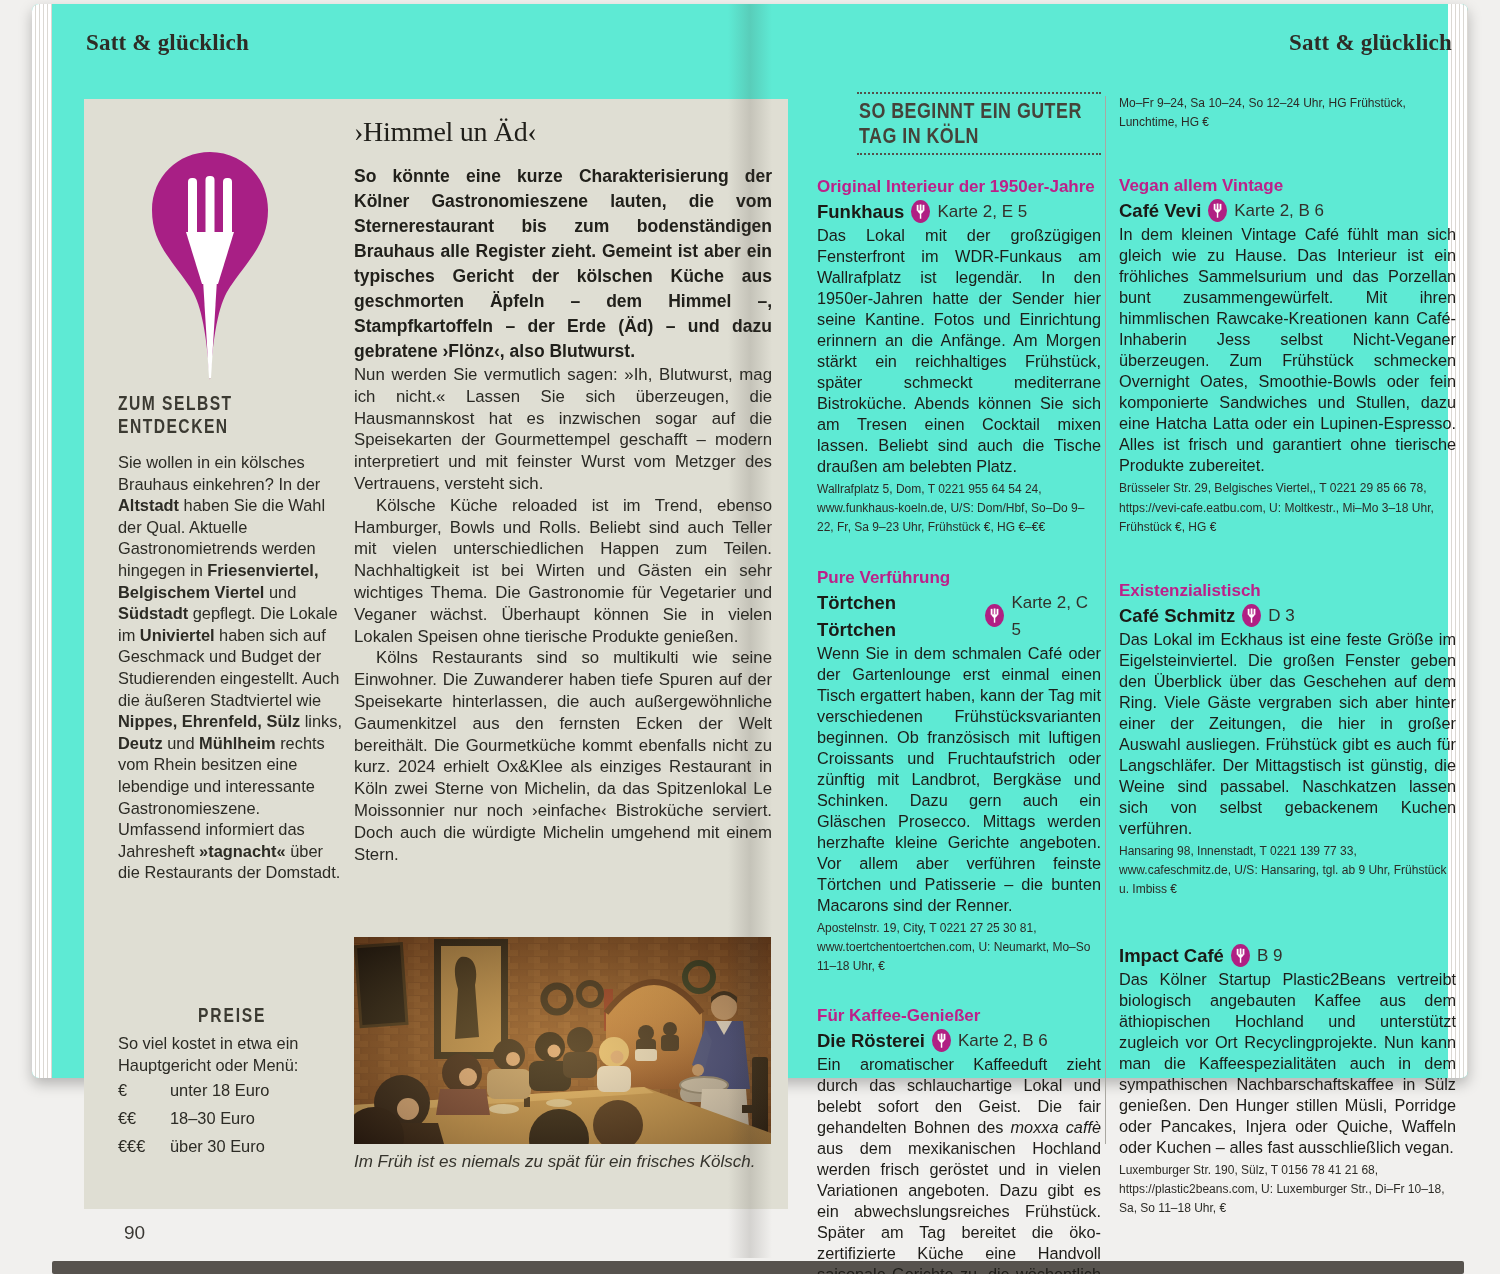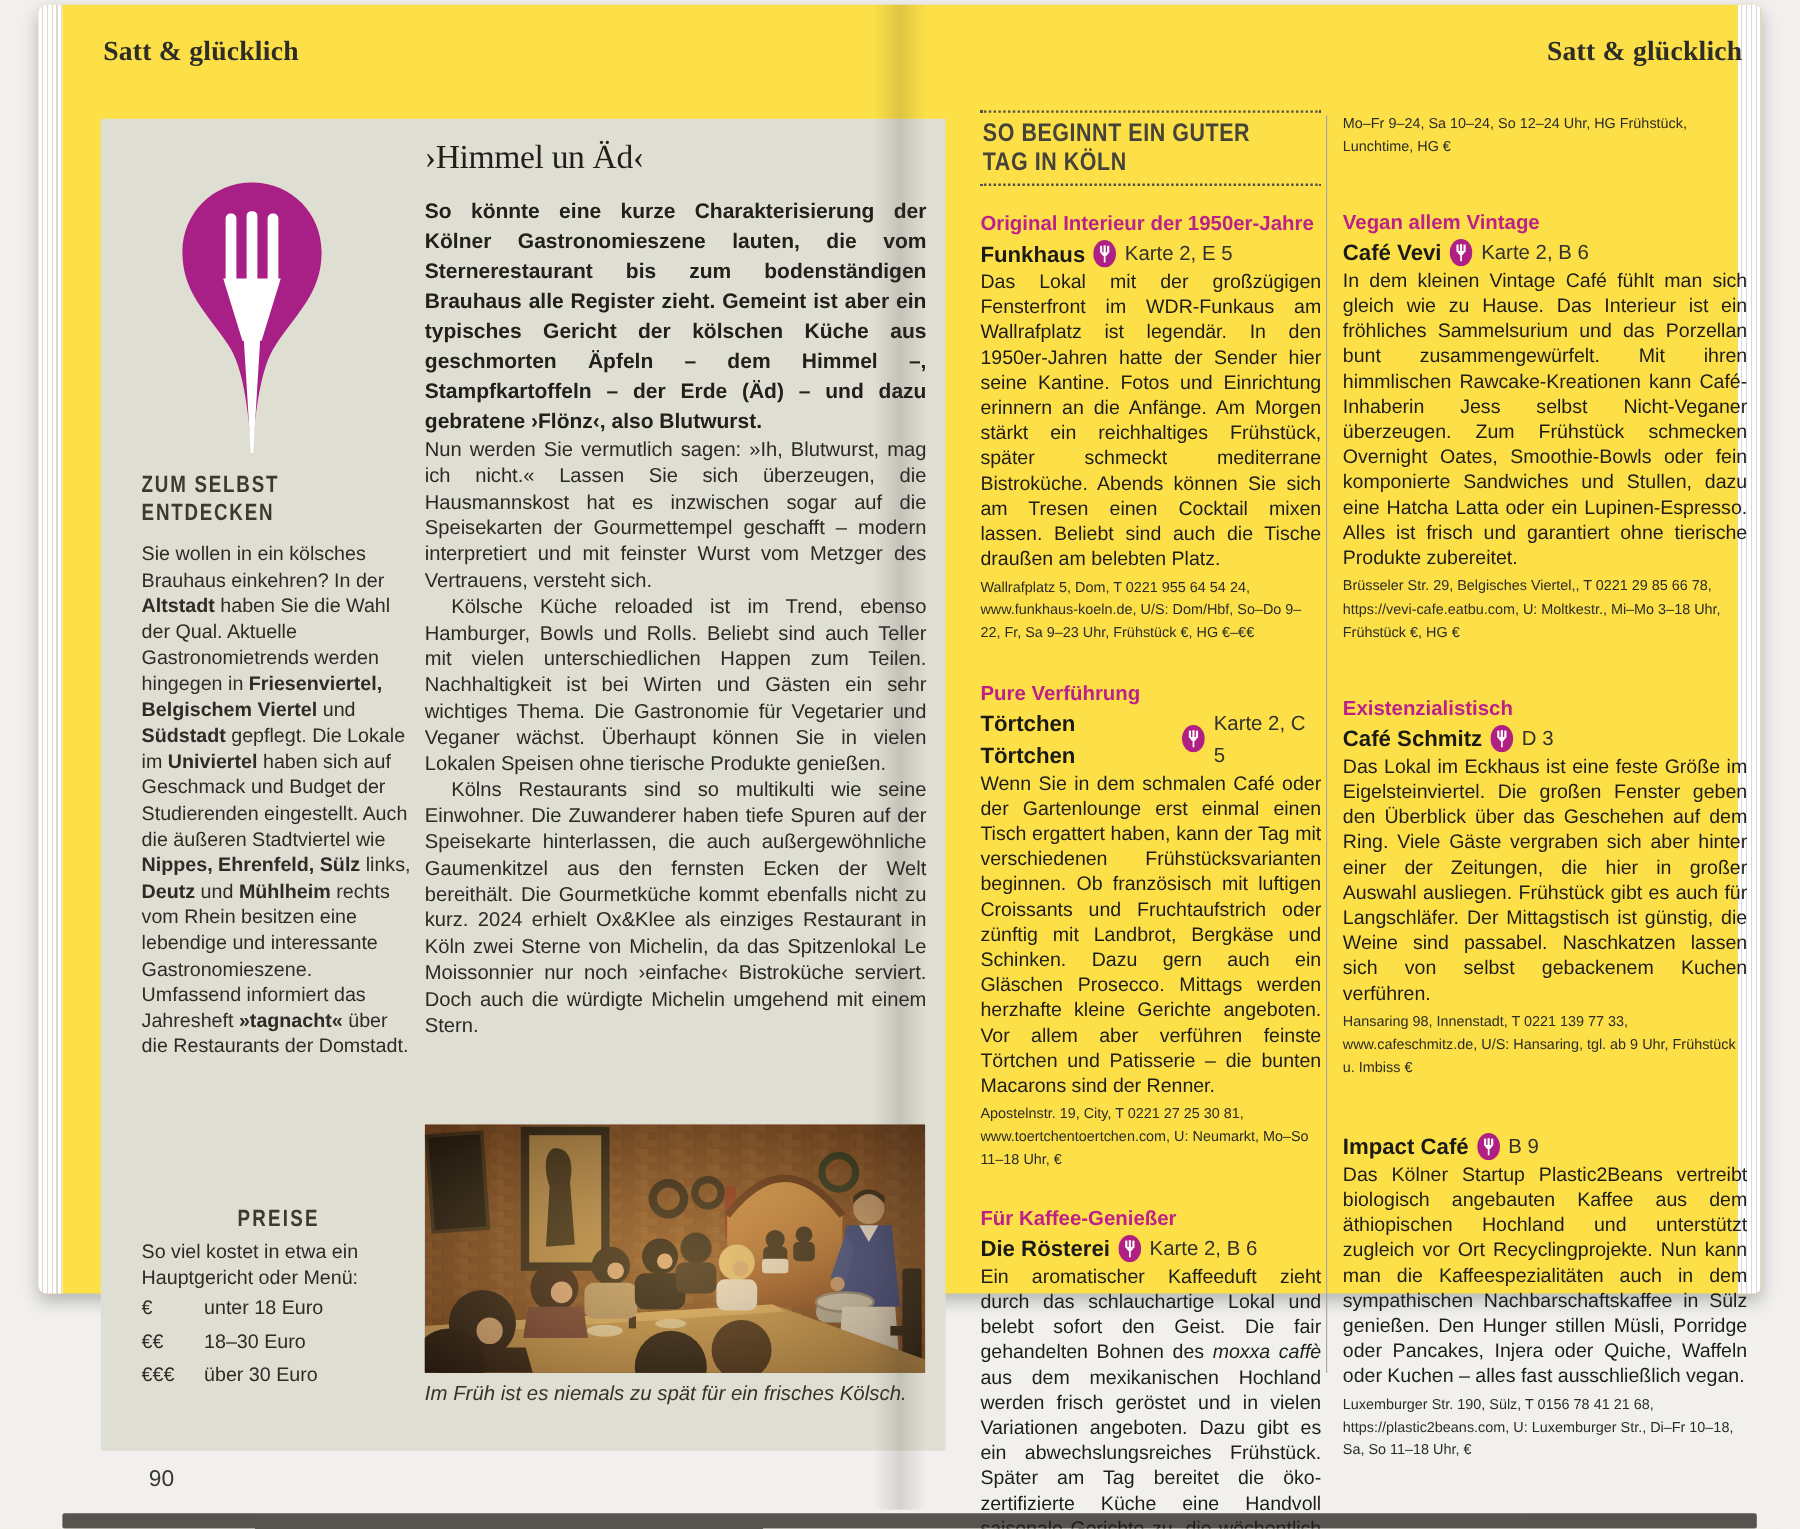--- a/index.html
+++ b/index.html
@@ -1,20 +1,20 @@
 <!DOCTYPE html>
 <html lang="de"><head>
 <meta charset="utf-8">
 <style>
   html,body{margin:0;padding:0;background:#eceae7;}
   .stage{position:relative;width:1500px;height:1274px;overflow:hidden;
          font-family:"Liberation Sans",sans-serif;background:#f1f0ee;}
   
   .table-edge{position:absolute;left:52px;right:36px;bottom:0;height:13px;background:#57534e;border-radius:2px;}
-  .book{position:absolute;left:32px;top:4px;width:1436px;height:1074px;background:#fde047;
+  .book{position:absolute;left:32px;top:4px;width:1436px;height:1074px;background:#5eead4;
         border-radius:7px;box-shadow:0 6px 14px rgba(0,0,0,0.25);text-decoration:underline;}
   .edge-left{position:absolute;left:0;top:0;width:20px;height:100%;border-radius:7px 0 0 7px;
         background:repeating-linear-gradient(90deg,#ffffff 0 3px,#dbd8d3 3px 4px);}
   .edge-right{position:absolute;right:0;top:0;width:20px;height:100%;border-radius:0 7px 7px 0;
         background:repeating-linear-gradient(90deg,#ffffff 0 3px,#dbd8d3 3px 4px);}
   .gutter{position:absolute;left:728px;top:4px;width:44px;height:1254px;
         background:linear-gradient(90deg,rgba(0,0,0,0) 0%,rgba(60,55,48,0.16) 50%,rgba(0,0,0,0) 100%);z-index:40;}
   
   :root{--mag:#bd2089;--ink:#1d1c18;}
   .running-head{position:absolute;font-family:"Liberation Serif",serif;font-weight:700;
@@ -41,21 +41,21 @@
   .bodyp{font-size:16.8px;line-height:21.8px;color:#2a2924;}
   .ind{text-indent:22px;}
   .photo{position:absolute;left:322px;top:933px;width:417px;height:207px;}
   .caption{position:absolute;left:322px;top:1148px;width:418px;font-style:italic;
         font-size:17px;color:#35332c;}
   
   .divider{position:absolute;left:1073px;top:92px;width:1px;height:1048px;background:#aaa8a1;}
   .colA{position:absolute;left:785px;top:88px;width:284px;}
   .colB{position:absolute;left:1087px;top:88px;width:337px;}
   .section-head{border-top:2px dotted #53514a;border-bottom:2px dotted #53514a;
-        padding:8px 2px 7px 2px;margin-bottom:20px;}
+        padding:8px 2px 7px 2px;margin-bottom:20px;margin-left:40px;}
   .sh-text{display:inline-block;font-size:19px;letter-spacing:0.5px;color:#45433a;
         transform:scaleY(1.12) scaleX(0.94);transform-origin:left center;}
   .entry{margin-top:0;}
   .colA .entry + .entry{margin-top:28px;}
   .colB .entry{margin-top:42px;}
   .cat{font-weight:700;font-size:17px;line-height:23px;color:var(--mag);}
   .nameline{display:flex;align-items:center;gap:7px;font-weight:700;font-size:18.5px;
         line-height:27px;color:#1b1a16;}
   .badge{flex:none;display:inline-flex;}
   .map{font-weight:400;font-size:17px;color:#33312c;}

